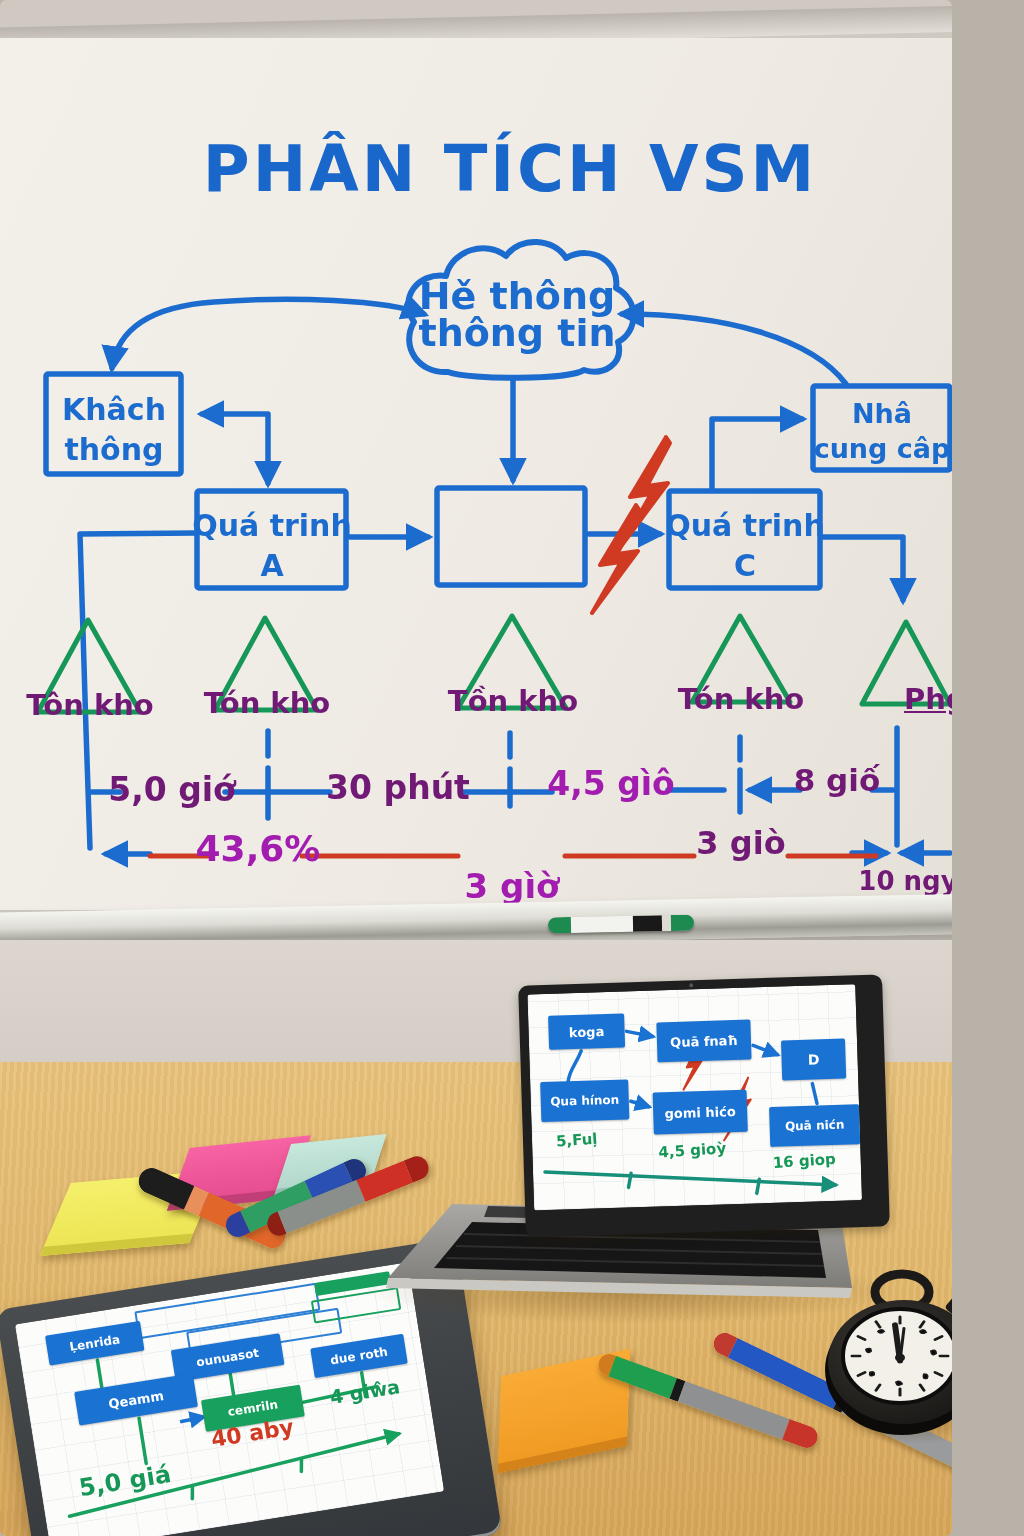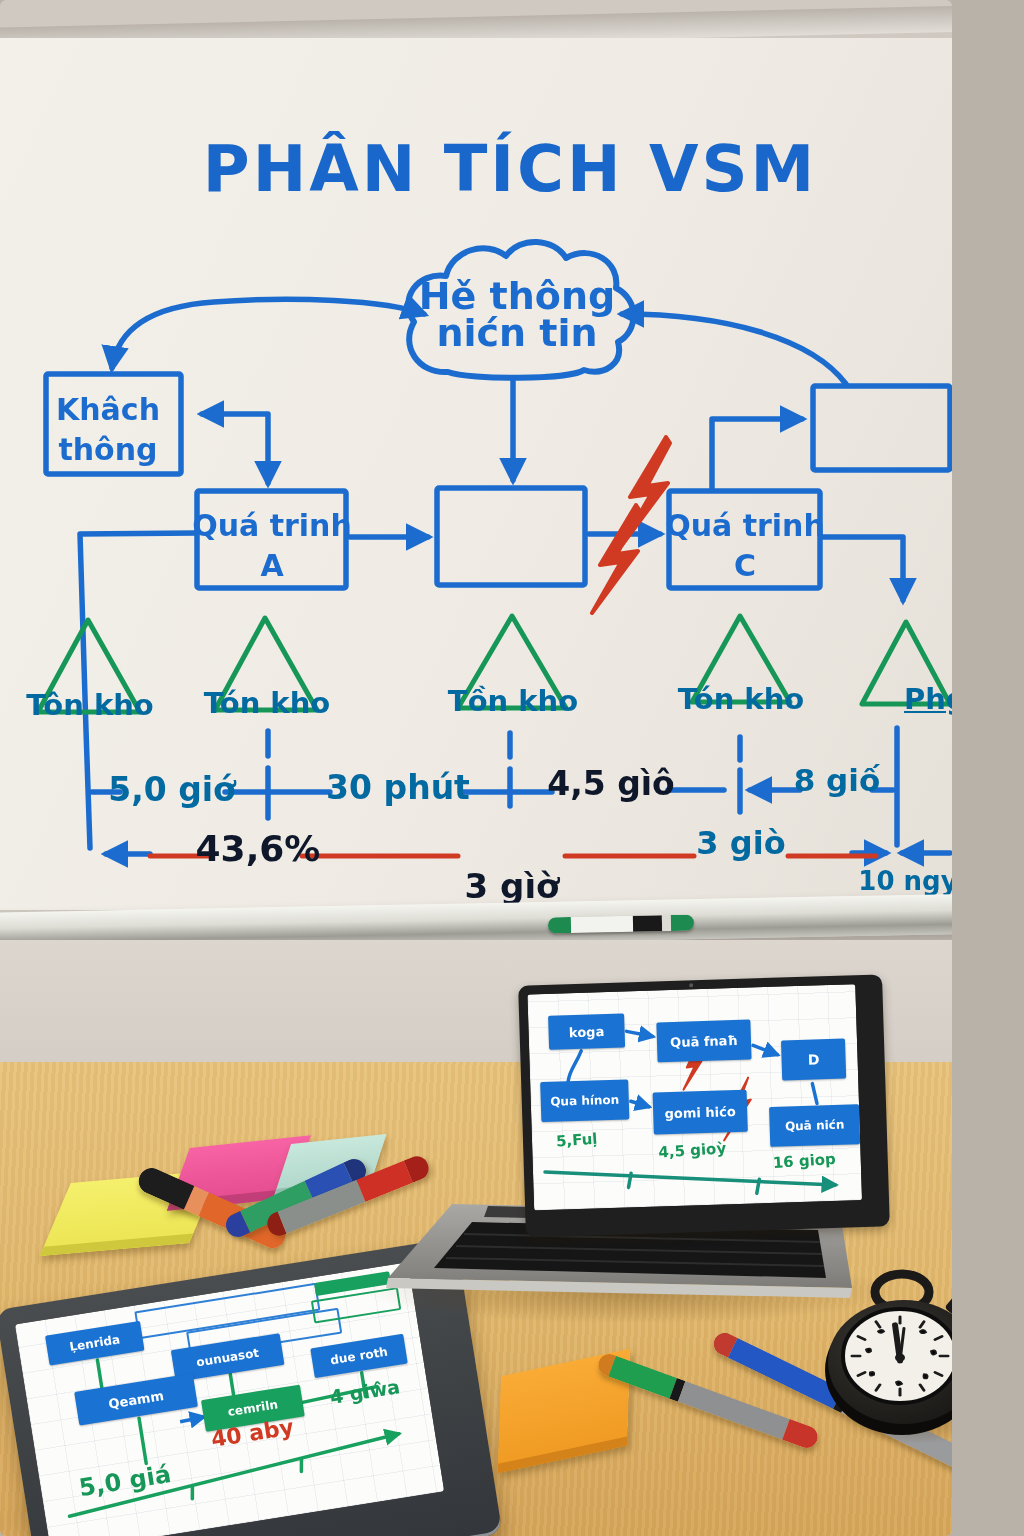--- a/index.html
+++ b/index.html
@@ -24,21 +24,21 @@
   .board-shadow{left:0;top:944px;width:992px;height:26px;
     background:linear-gradient(rgba(60,55,48,.30),rgba(60,55,48,0));}
   .wall-lower{left:0;top:940px;width:1024px;height:132px;
     background:linear-gradient(#dcd6cf,#d3cdc5);}
   .desk{left:0;top:1062px;width:1024px;height:474px;
     background:
       repeating-linear-gradient(93deg,rgba(255,255,255,.05) 0 3px,rgba(120,70,20,.05) 3px 7px),
       linear-gradient(180deg,#e8c37c 0%,#e2b96e 45%,#d6a65a 100%);}
   
   .t{position:absolute;transform:translateX(-50%);text-align:center;font-weight:700;white-space:nowrap;}
-  .blue{color:#1b6cce;} .green{color:#0369a1;} .red{color:#0f172a;}
+  .blue{color:#1b6cce;} .green{color:#701a75;} .red{color:#a21caf;}
   .title{font-size:64px;font-weight:800;letter-spacing:3px;color:#1a67cb;}
   .hw29{font-size:38px;line-height:37px;} .hw30{font-size:30px;line-height:40px;}
   .hw27{font-size:27px;line-height:35px;}
   .inv{font-size:29px;}
   
   .mini-box{position:absolute;background:#1a73d2;color:#fff;display:flex;align-items:center;
     justify-content:center;font-weight:700;border-radius:2px;box-shadow:0 1px 2px rgba(0,0,0,.25);}
   .mini-green{background:#18a05e;}
   .mini-outline{position:absolute;border:2px solid #2e7fd6;border-radius:2px;}
   .mini-outline-g{position:absolute;border:2px solid #18a05e;border-radius:2px;}
@@ -131,25 +131,29 @@
       <path d="M 150 856 L 212 856"></path>
       <path d="M 302 856 L 458 856"></path>
       <path d="M 565 856 L 694 856"></path>
       <path d="M 788 856 L 876 856"></path>
     </g>
   </svg>
 
   <div class="t title" style="left:510px;top:132px;">PHÂN TÍCH VSM</div>
   <div class="t blue hw29" style="left:517px;top:278px;">
     <div>Hě thông</div>
-    <div>nićn tin</div>
-  </div>
-  <div class="t blue hw30" style="left:108px;top:390px;">
+    <div>thông tin</div>
+  </div>
+  <div class="t blue hw30" style="left:114px;top:390px;">
     <div>Khâch</div>
     <div>thông</div>
+  </div>
+  <div class="t blue hw27" style="left:882px;top:396px;">
+    <div>Nhâ</div>
+    <div>cung câp</div>
   </div>
   <div class="t blue hw30" style="left:272px;top:506px;">
     <div>Quá trinh</div>
     <div>A</div>
   </div>
   <div class="t blue hw30" style="left:745px;top:506px;">
     <div>Quá trinh</div>
     <div>C</div>
   </div>
 

